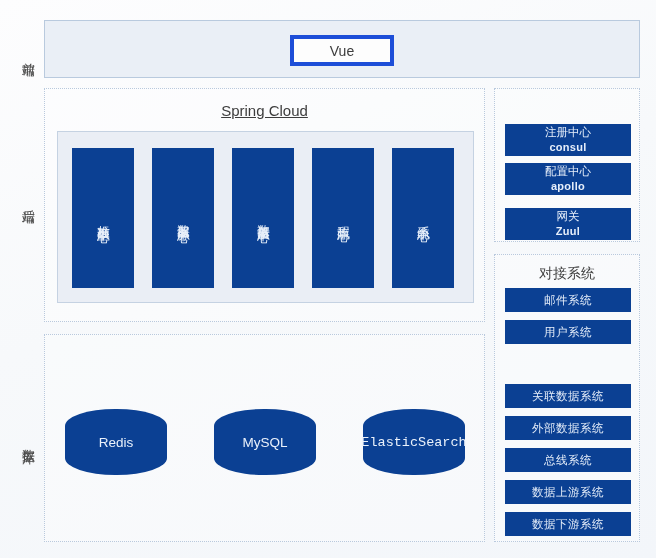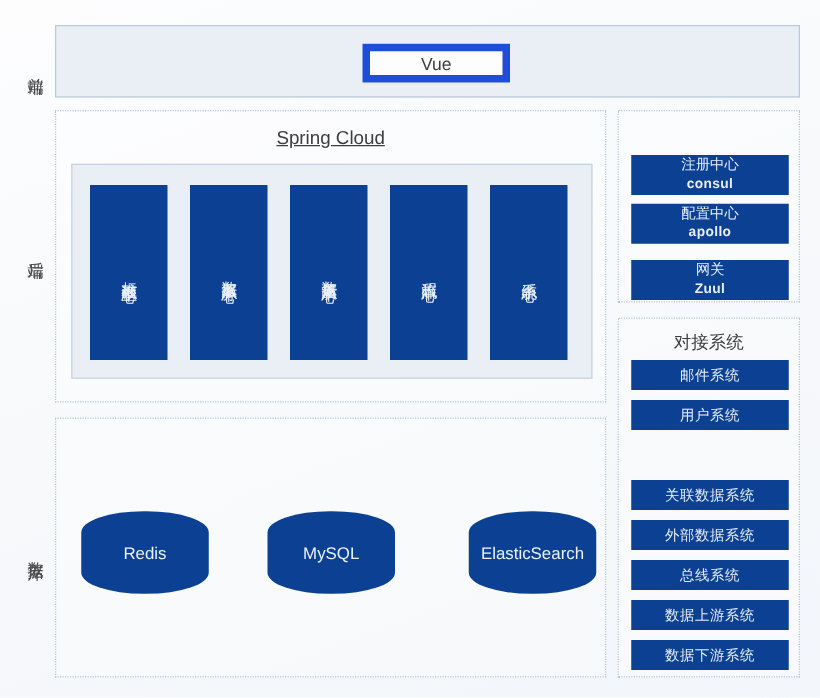--- a/index.html
+++ b/index.html
@@ -47,24 +47,24 @@
     width: 596px;
     height: 58px;
     background: #eaeff6;
     border: 1px solid #b9cade;
     box-sizing: border-box;
   }
   #vue-box {
     position: absolute;
     left: 245px;
     top: 14px;
-    width: 118px;
+    width: 104px;
     height: 31px;
     background: #fdfdfd;
-    border: 6px solid #1d4ed8;
+    border: 4px solid #1d4ed8;
     box-sizing: border-box;
     display: flex;
     align-items: center;
     justify-content: center;
     font-size: 14px;
     color: #3d3d3d;
   }
 
   
   #backend-container {
@@ -214,21 +214,21 @@
       <div class="svc-col" style="left:94px;">数据服务中心</div>
       <div class="svc-col" style="left:174px;">数据质量中心</div>
       <div class="svc-col" style="left:254px;">流程中心</div>
       <div class="svc-col" style="left:334px;">系统中心</div>
     </div>
   </div>
 
   <div id="database-container">
     <div class="db-cylinder" style="left:20px;">Redis</div>
     <div class="db-cylinder" style="left:169px;">MySQL</div>
-    <div class="db-cylinder" style="left:330px;">ElasticSearch</div>
+    <div class="db-cylinder" style="left:318px;font-family:Liberation Mono, monospace;">ElasticSearch</div>
   </div>
 
   <div class="right-panel" id="micro-panel">
 
     <div class="blue-item micro-item" style="top:35px;">
       <span>注册中心</span>
       <span class="sub">consul</span>
     </div>
     <div class="blue-item micro-item" style="top:74px;">
       <span>配置中心</span>

